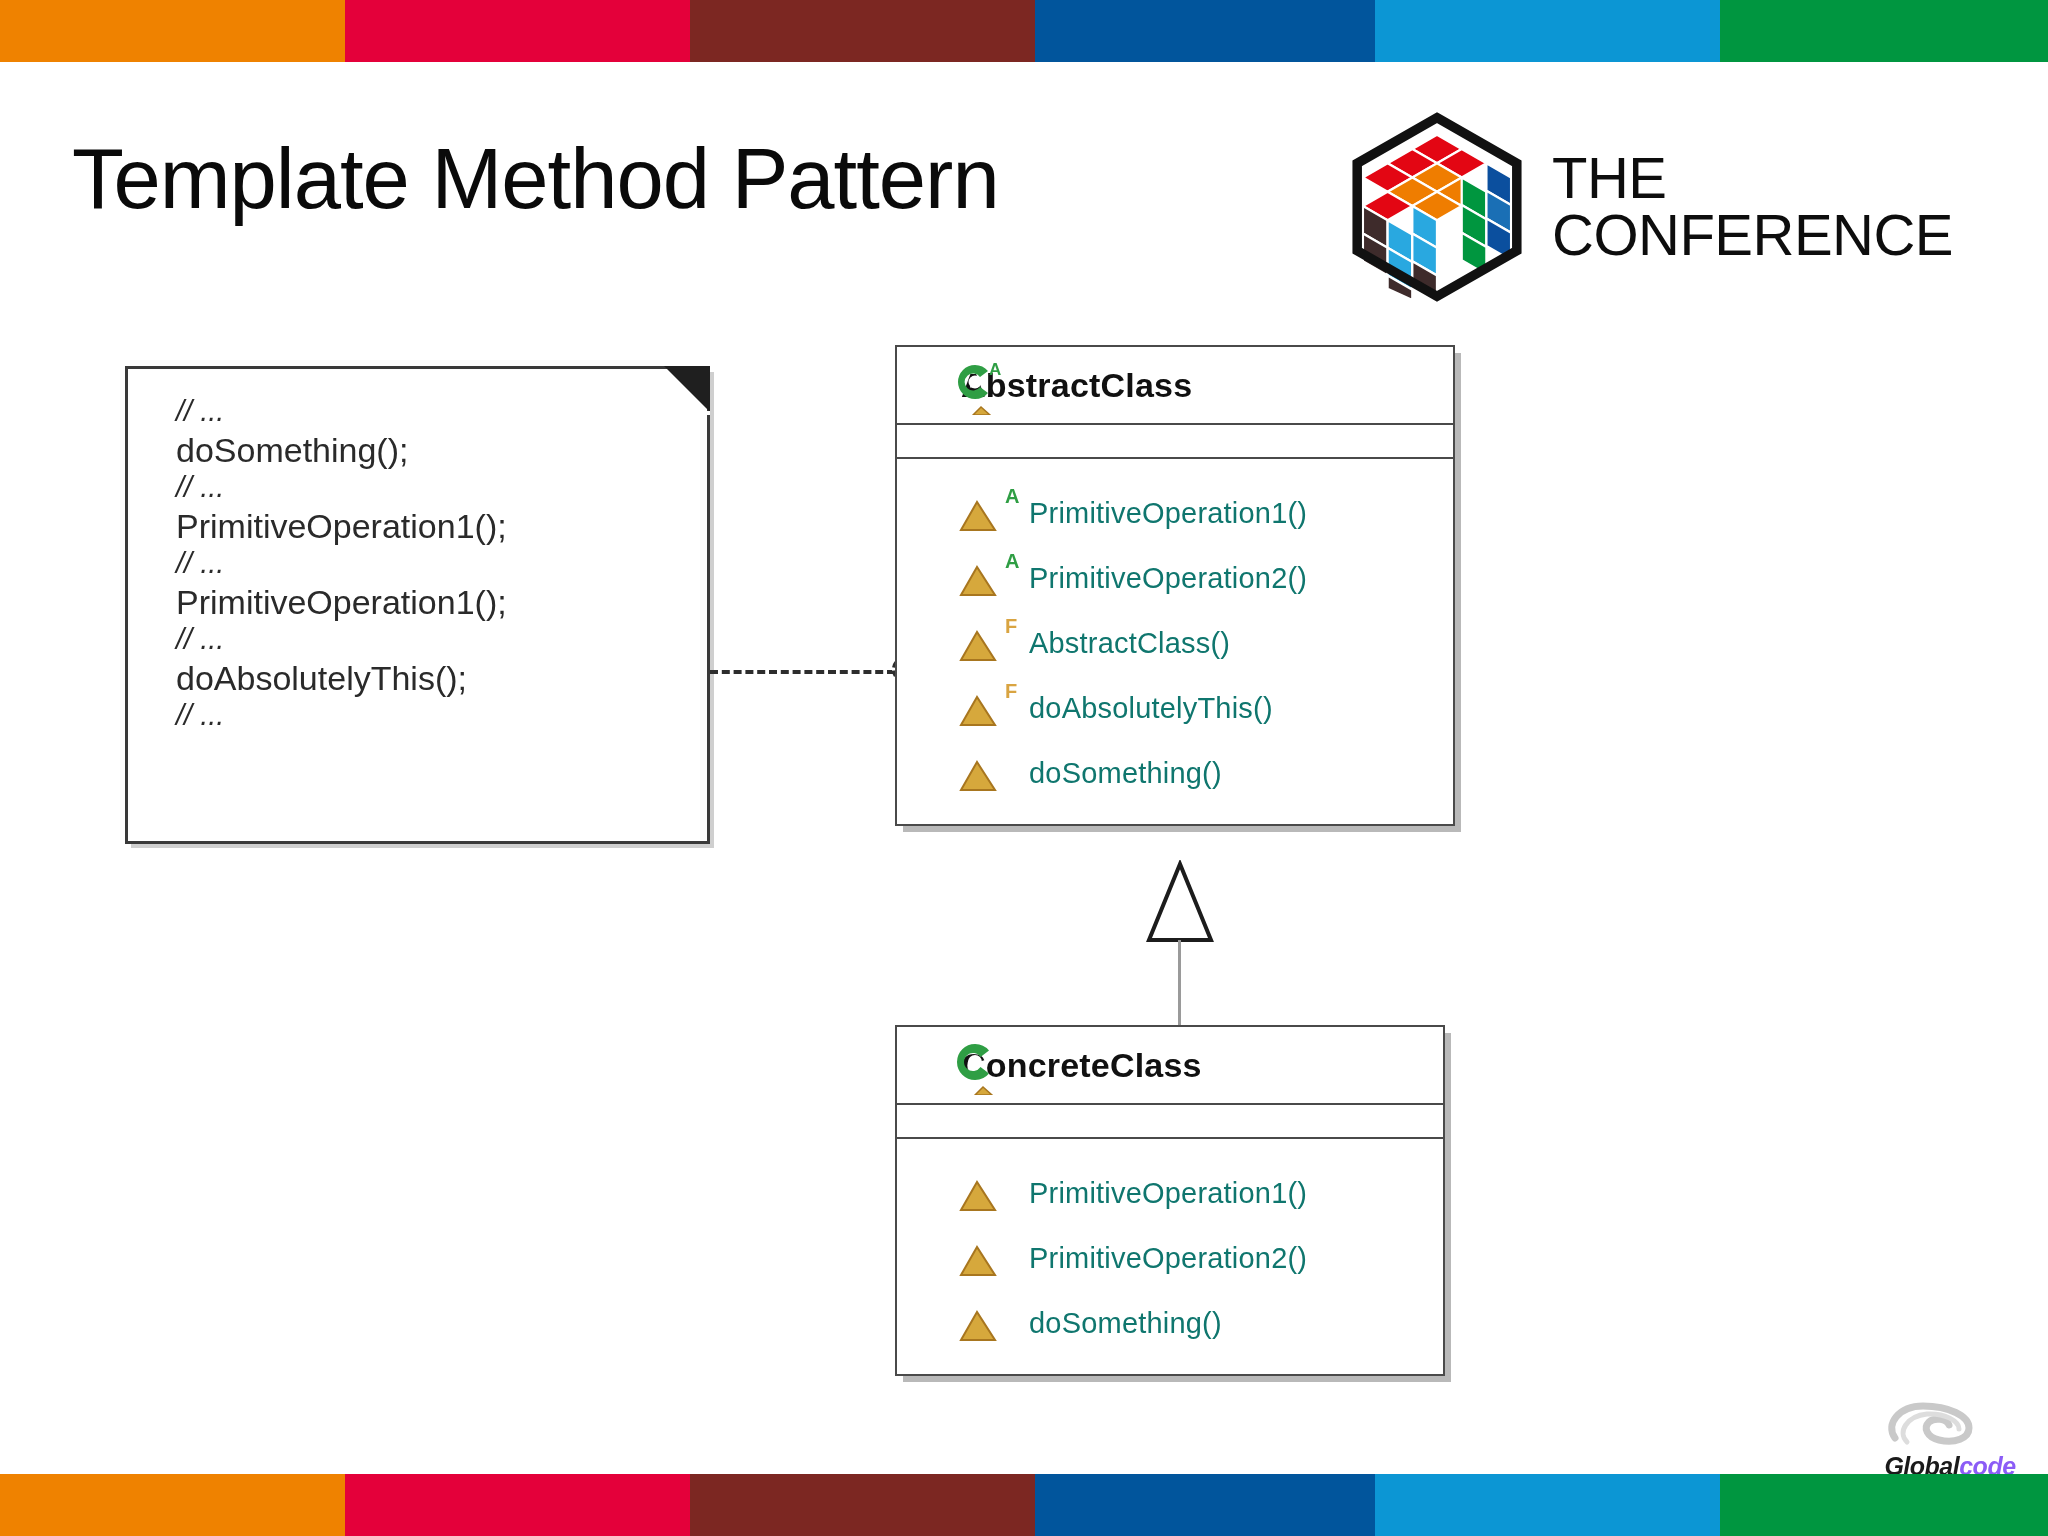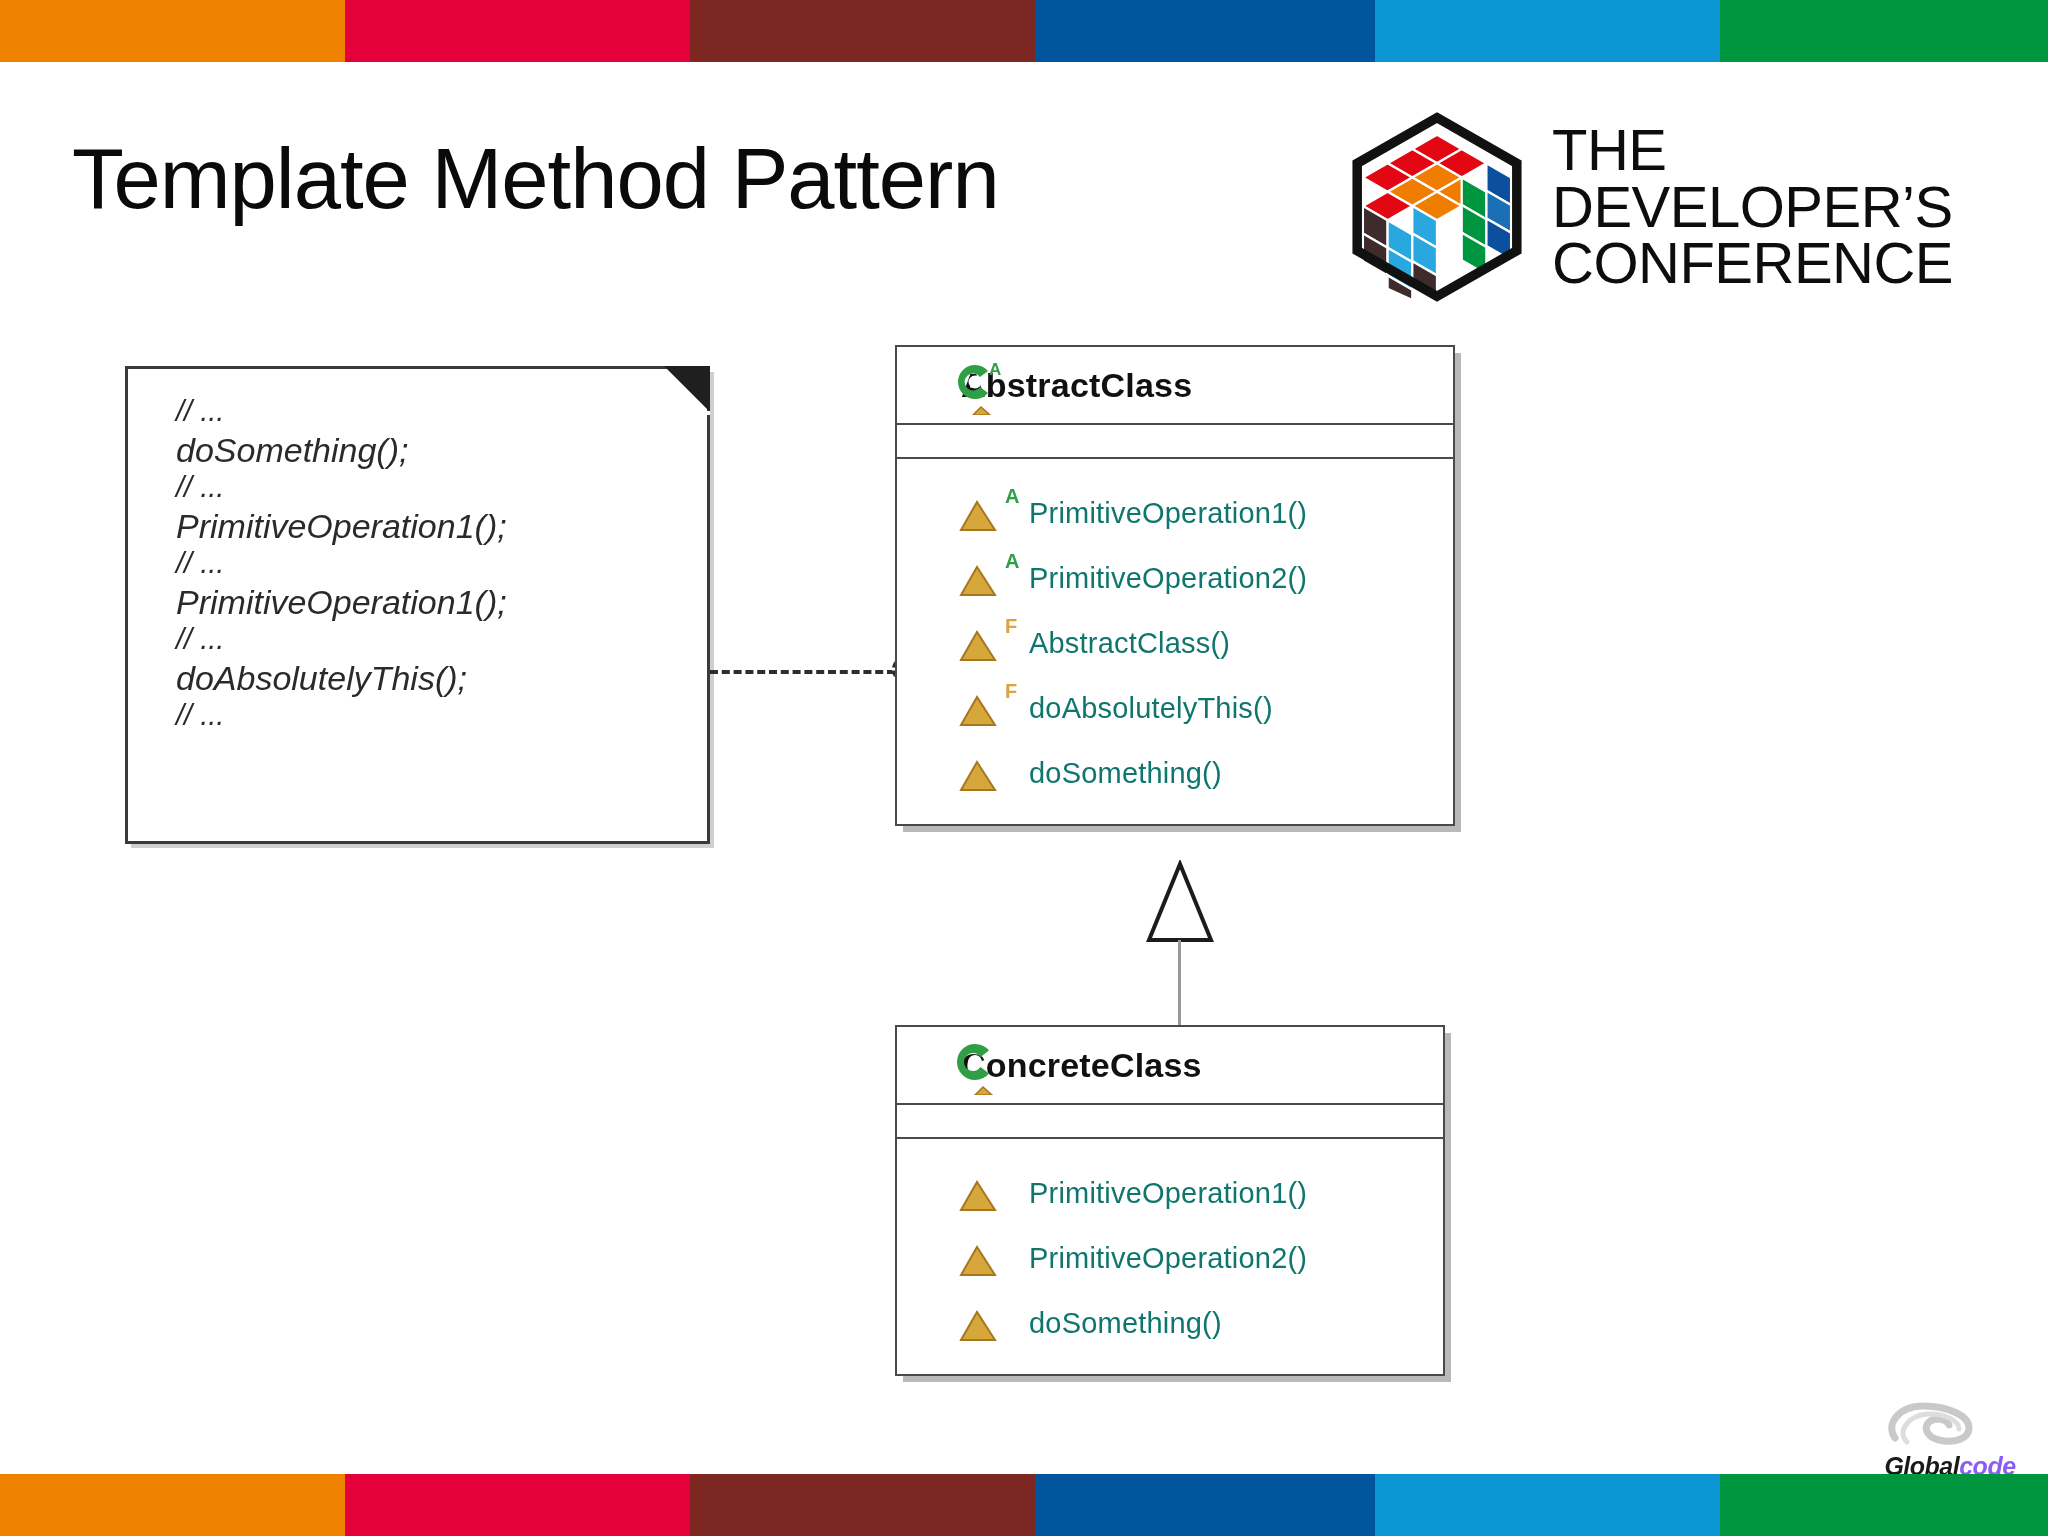--- a/index.html
+++ b/index.html
@@ -122,21 +122,21 @@
     position: absolute; right: -3px; top: 42px;
     width: 48px; height: 4px; background: #ffffff;
   }
   #note-text {
     position: absolute; left: 48px; top: 28px;
     font-size: 34px;
     line-height: 1.02;
     color: #2a2a2a;
     white-space: pre;
   }
-  .note-line { display: block; height: 40px; font-style: italic; }
+  .note-line { display: block; height: 40px; }
   .note-line.cmt { font-style: italic; font-size: 29px; height: 36px; }
 
   
   #dash-line {
     position: absolute;
     left: 710px; top: 670px;
     width: 185px; height: 0;
     border-top: 4px dashed #2d2d2d;
   }
   #dash-circle {
@@ -211,21 +211,20 @@
         <polygon points="11,64 24,71.5 24,86 11,78.5" fill="#3e2b2b"></polygon>
         <polygon points="24,71.5 37,79 37,93.5 24,86" fill="#29a8e0"></polygon>
         <polygon points="37,64 50,71.5 50,86 37,78.5" fill="#29a8e0"></polygon>
         <polygon points="24,86 37,93.5 37,99 24,93" fill="#3e2b2b"></polygon>
         <polygon points="37,78.5 50,86 50,97 37,92" fill="#3e2b2b"></polygon>
       </g>
       <polygon points="50,3 92,27 92,73 50,97 8,73 8,27" fill="none" stroke="#111111" stroke-width="5"></polygon>
     </svg>
     <div id="tdc-words">
       <div>THE</div>
-      <div>DEVELOPER’S</div>
       <div>CONFERENCE</div>
     </div>
   </div>
 
   <div id="note-box">
     <div id="note-fold"></div>
     <div id="note-fold2"></div>
     <div id="note-text"><span class="note-line cmt">// ...</span><span class="note-line">doSomething();</span><span class="note-line cmt">// ...</span><span class="note-line">PrimitiveOperation1();</span><span class="note-line cmt">// ...</span><span class="note-line">PrimitiveOperation1();</span><span class="note-line cmt">// ...</span><span class="note-line">doAbsolutelyThis();</span><span class="note-line cmt">// ...</span></div>
   </div>
 

